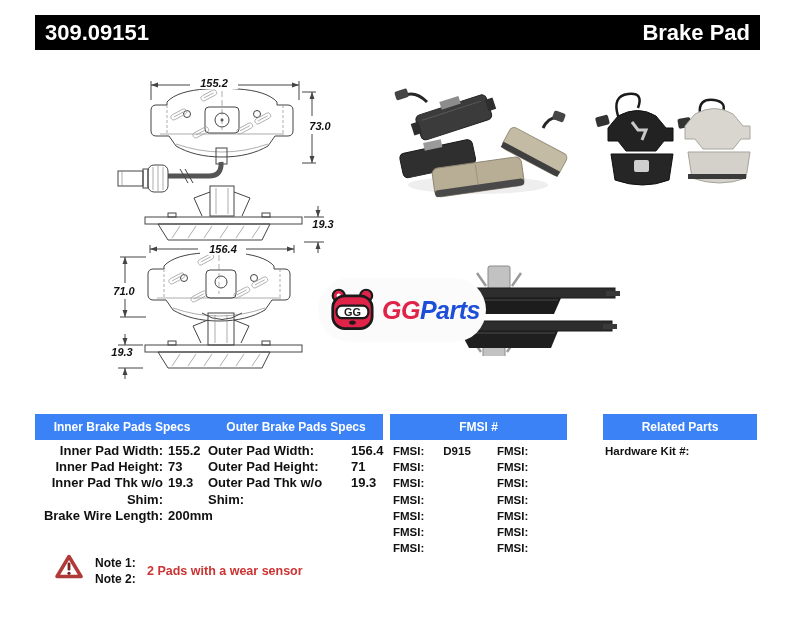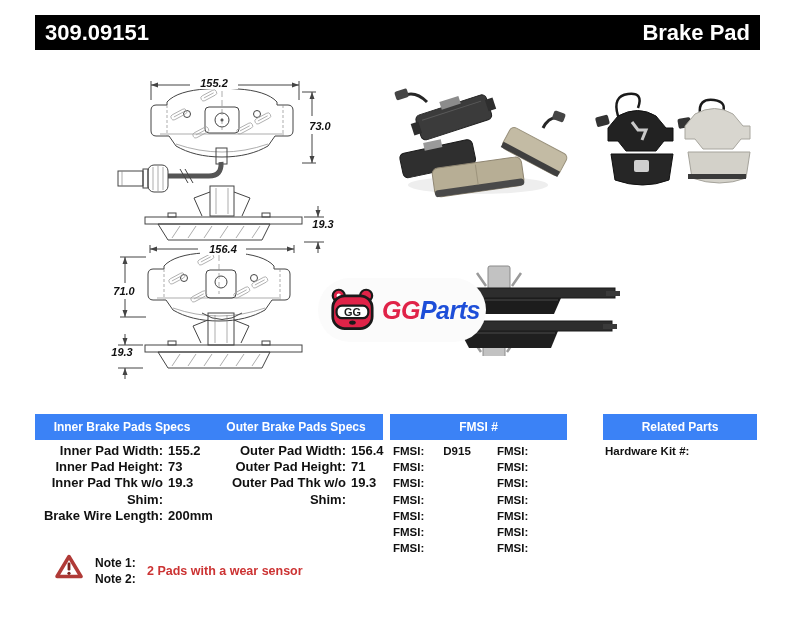--- a/index.html
+++ b/index.html
@@ -32,21 +32,21 @@
   .hbar-specs span{flex:1;text-align:center;}
   .hbar-fmsi{left:390px;width:177px;}
   .hbar-related{left:603px;width:154px;}
 
   
   .colstack{top:443px;}
   .srow{display:flex;line-height:16.2px;font-size:13px;font-weight:bold;}
   .inner-col{left:35px;width:178px;}
   .inner-col .lb{width:128px;text-align:right;}
   .outer-col{left:208px;width:180px;}
-  .outer-col .lb{width:138px;text-align:right;}
+  .outer-col .lb{width:138px;text-align:left;}
   .vl{margin-left:5px;white-space:nowrap;}
   .fmsi-col-left{left:393px;width:100px;}
   .fmsi-col-right{left:497px;width:100px;}
   .frow{display:flex;line-height:16.2px;font-size:11.5px;font-weight:bold;}
   .f-vl{margin-left:19px;}
   .related-col{left:605px;width:155px;}
 
   
   .note-lb{font-size:12px;font-weight:bold;line-height:16px;}
   .note-red{font-size:12.5px;font-weight:bold;color:#cc3333;line-height:16px;}

